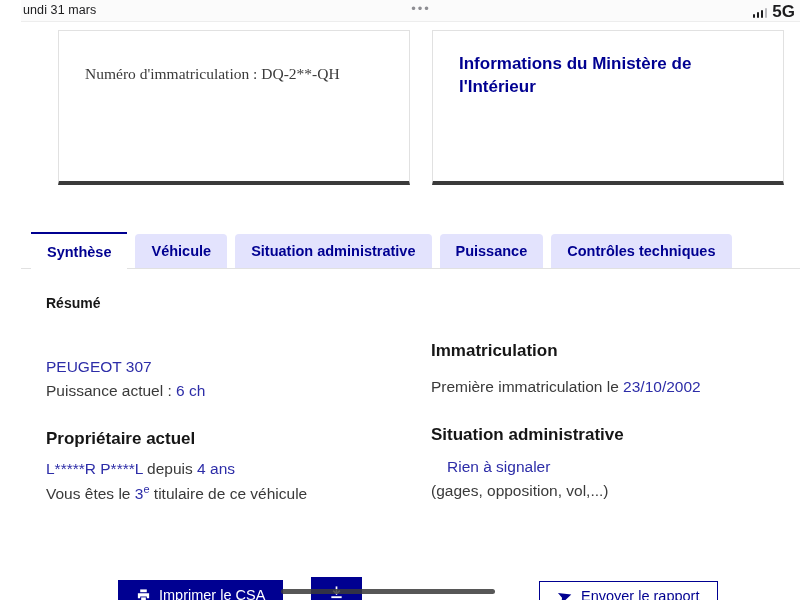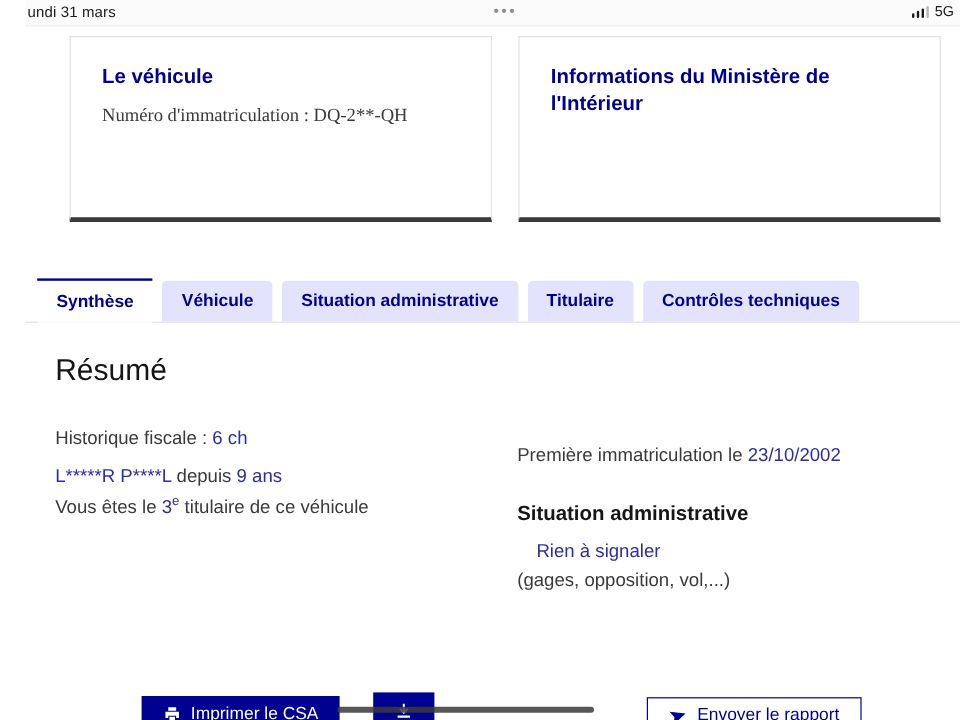--- a/index.html
+++ b/index.html
@@ -25,21 +25,21 @@
   }
   .status-date{position:absolute;left:2px;top:3px;font-weight:500;letter-spacing:.1px;}
   .status-dots{position:absolute;left:0;right:0;top:1px;text-align:center;color:#8e8e93;font-size:13px;letter-spacing:2px;}
   .status-right{position:absolute;right:-4px;top:2px;display:flex;align-items:center;gap:5px;}
   .sig{display:flex;align-items:flex-end;gap:1.5px;height:11px;}
   .sig i{display:block;width:2.5px;background:#1c1c1e;border-radius:1px;}
   .sig i:nth-child(1){height:4px;}
   .sig i:nth-child(2){height:6px;}
   .sig i:nth-child(3){height:8px;}
   .sig i:nth-child(4){height:10px;background:#b9b9bd;}
-  .net{font-weight:400;font-size:12px;}
+  .net{font-weight:700;font-size:17px;}
   .lock-ic{width:13px;height:13px;display:block;}
   .battery{font-weight:500;}
 
   
   .cards-wrap{display:flex;gap:22px;padding:8px 37px 0 37px;}
   .card{
     flex:1;height:155px;background:#fff;
     border:1px solid #e1e1e1;border-bottom:4px solid #3a3a3a;
     padding:22px 26px 0 26px;
   }
@@ -54,21 +54,21 @@
     font-size:14.5px;font-weight:700;color:var(--brand);
     white-space:nowrap;cursor:pointer;flex:none;
   }
   .tab.active{
     height:37px;background:#fff;border-top:2px solid var(--brand);
     margin-bottom:-1px;border-radius:0;
   }
 
   
   .panel{border-top:1px solid #e1e1e1;min-height:300px;padding:26px 25px 0 25px;position:relative;z-index:1;}
-  .panel-title{font-size:25px;font-weight:400;color:var(--heading);}
+  .panel-title{font-size:14px;font-weight:700;color:var(--heading);}
   .cols{display:grid;grid-template-columns:385px 1fr;margin-top:30px;}
   .sec-h{font-size:17px;font-weight:700;color:var(--heading);}
   .line{font-size:15.5px;line-height:1.55;color:var(--text);}
   .mt14{margin-top:14px;} .mt26{margin-top:26px;} .mt8{margin-top:8px;} .mt10{margin-top:10px;}
   .blue{color:var(--link);}
   sup.blue{font-size:11px;}
   .indent{padding-left:16px;font-weight:500;}
 
   
   .btn{
@@ -107,64 +107,68 @@
         <circle cx="8" cy="8" r="6.4" fill="none" stroke="#1c1c1e" stroke-width="1.4"></circle>
         <rect x="5.8" y="7.2" width="4.4" height="3.6" rx="0.7" fill="#1c1c1e"></rect>
         <path d="M6.7 7.2V6.1a1.3 1.3 0 0 1 2.6 0v1.1" fill="none" stroke="#1c1c1e" stroke-width="1.1"></path>
       </svg>
       <span class="battery">7</span>
     </span>
   </div>
 
   <div class="cards-wrap">
     <div class="card">
-      <div class="card-title">Le véhicule</div>
       <div class="card-body">
         <span>Numéro d'immatriculation :</span>
         <span>DQ-2**-QH</span>
       </div>
     </div>
     <div class="card">
       <div class="card-title">Informations du Ministère de l'Intérieur</div>
     </div>
   </div>
 
   <div class="tabs">
     <div class="tab active">Synthèse</div>
     <div class="tab">Véhicule</div>
     <div class="tab">Situation administrative</div>
-    <div class="tab">Titulaire</div>
+    <div class="tab">Puissance</div>
     <div class="tab">Contrôles techniques</div>
 
   </div>
 
   <div class="panel">
     <div class="panel-title">Résumé</div>
 
     <div class="cols">
 
       <div>
+        <div class="line mt14">
+          <span class="blue">PEUGEOT 307</span>
+        </div>
         <div class="line">
-          <span>Historique fiscale :</span>
+          <span>Puissance actuel :</span>
           <span class="blue">6 ch</span>
         </div>
 
+        <div class="sec-h mt26">Propriétaire actuel</div>
         <div class="line mt8">
           <span class="blue">L*****R P****L</span>
           <span>depuis</span>
-          <span class="blue">9 ans</span>
+          <span class="blue">4 ans</span>
         </div>
         <div class="line">
           <span>Vous êtes le</span>
           <span class="blue">3</span><sup class="blue">e</sup>
           <span>titulaire de ce véhicule</span>
         </div>
       </div>
 
       <div>
+        <div class="sec-h">Immatriculation</div>
         <div class="line mt14">
           <span>Première immatriculation le</span>
           <span class="blue">23/10/2002</span>
         </div>
 
         <div class="sec-h mt26">Situation administrative</div>
         <div class="line mt10 indent">
           <span class="blue">Rien à signaler</span>
         </div>
         <div class="line">(gages, opposition, vol,...)</div>

